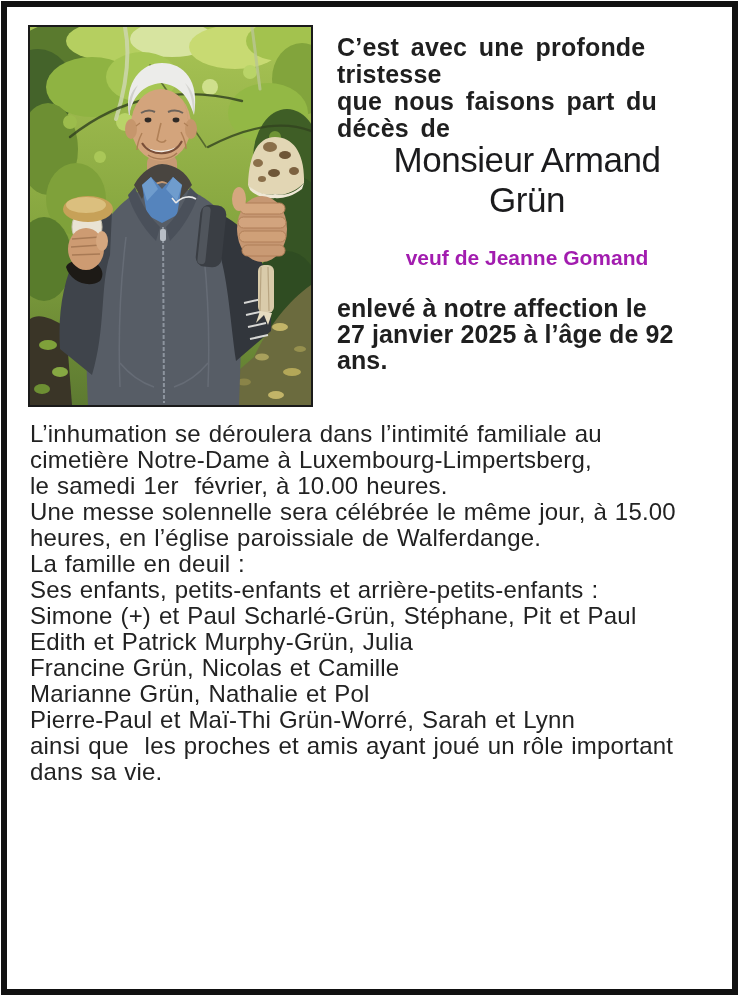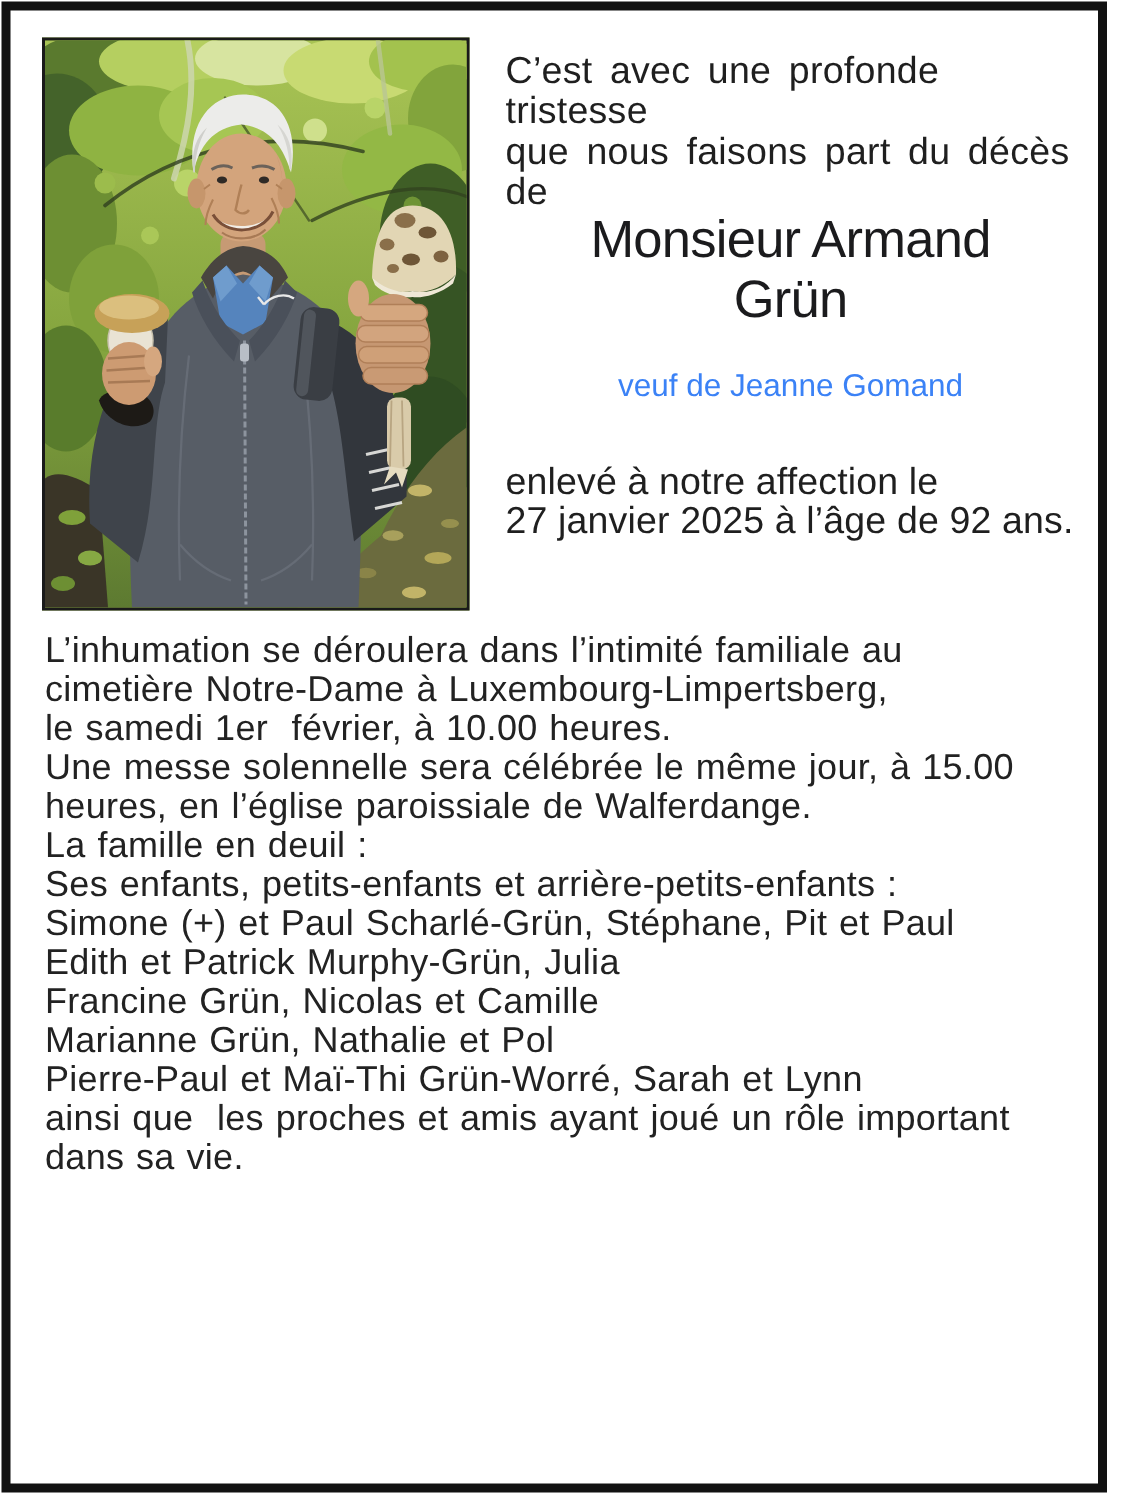--- a/index.html
+++ b/index.html
@@ -22,43 +22,43 @@
   .photo {
     position: absolute;
     left: 28px; top: 25px;
     width: 281px; height: 378px;
     border: 2px solid #1a1a1a;
     margin: 0; padding: 0;
     background: #8fae45;
   }
   .photo svg { display: block; width: 281px; height: 378px; }
 
-  .txt { position: absolute; white-space: pre-wrap; }
+  .txt { position: absolute; white-space: pre-wrap; font-weight: bold; }
 
   .intro {
     left: 337px; top: 34px; width: 382px;
     font-size: 25px; line-height: 27px;
     letter-spacing: 0.2px; word-spacing: 4.5px;
     color: #1f1f1f;
   }
   .name {
     left: 337px; top: 140px; width: 380px;
     text-align: center;
     font-size: 35px; line-height: 40px;
     font-weight: normal; letter-spacing: -0.5px;
     color: #1b1b1d; margin: 0;
   }
   .relationship {
     left: 337px; top: 246px; width: 380px;
     text-align: center;
     font-size: 21px; line-height: 24px;
-    color: #3b82f6;
+    color: #a21caf;
   }
   .death-info {
-    left: 337px; top: 308px; width: 390px;
+    left: 337px; top: 295px; width: 390px;
     font-size: 25px; line-height: 26px;
     letter-spacing: 0.1px;
     color: #1f1f1f;
   }
   .body-text {
     position: absolute;
     left: 30px; top: 421px; width: 702px;
     font-size: 24px; line-height: 26px;
     letter-spacing: 0.2px; word-spacing: 1px;
     color: #222222;

